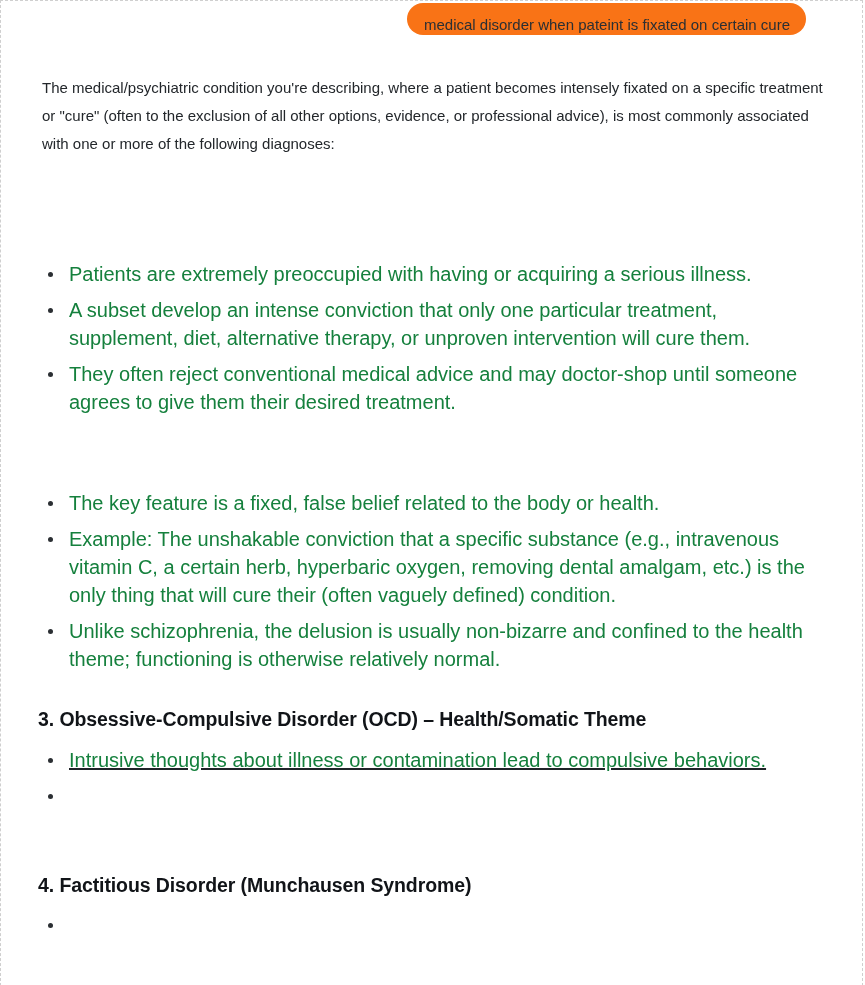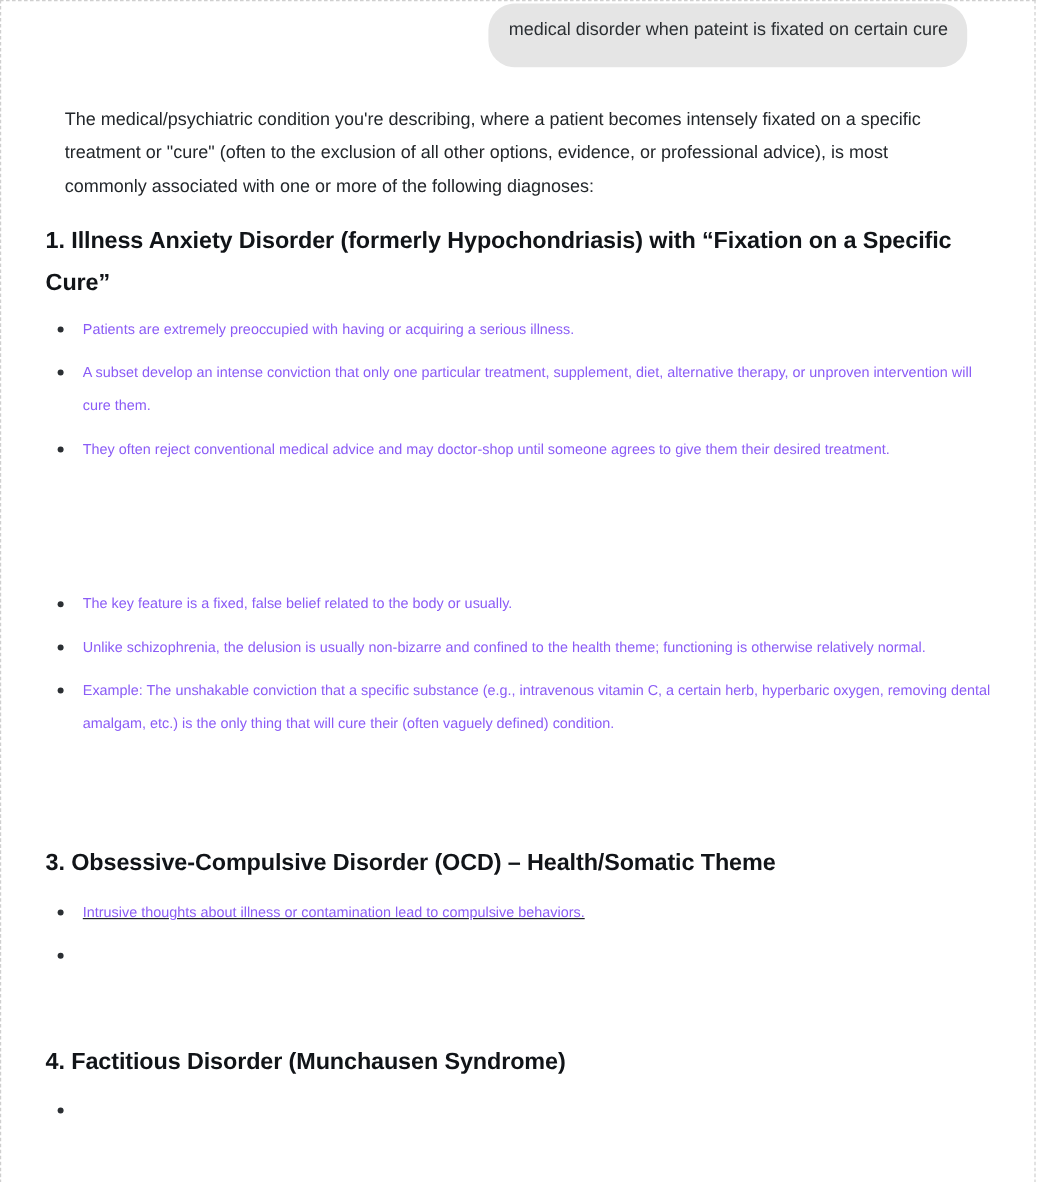--- a/index.html
+++ b/index.html
@@ -7,35 +7,35 @@
     width: 865px; height: 985px; overflow: hidden; position: relative;
     font-family: "Liberation Sans", "DejaVu Sans", sans-serif;
     color: #1f2328;
   }
   .frame {
     position: absolute; left: 0; top: 0; width: 861px; height: 990px;
     border-left: 1px dashed #cfcfcf; border-right: 1px dashed #cfcfcf; border-top: 1px dashed #cfcfcf;
   }
   .user-bubble {
     position: absolute; top: 3px; right: 59px;
-    height: 53px; line-height: 43px;
+    height: 32px; line-height: 43px;
     padding: 0 16px 0 17px;
-    background: #e5e5e5; border-radius: 22px;
+    background: #f97316; border-radius: 22px;
     font-size: 15px; color: #2b2f33; white-space: nowrap;
   }
   .answer { position: absolute; left: 38px; top: 70px; width: 790px; }
-  .intro { font-size: 15px; line-height: 28px; margin: 16px; color: #23272b; }
+  .intro { font-size: 15px; line-height: 28px; margin: 4px; color: #23272b; }
   h3 {
     font-size: 19.5px; font-weight: bold; margin: 0; color: #111418;
     letter-spacing: -0.1px;
   }
   ul { list-style: none; margin: 0; padding: 0; }
   li {
-    position: relative; padding-left: 31px; font-size: 12px; line-height: 28px;
-    color: #8b5cf6;
+    position: relative; padding-left: 31px; font-size: 20px; line-height: 28px;
+    color: #15803d;
   }
   li .bullet {
     position: absolute; left: 10px; top: 12px; width: 5px; height: 5px;
     border-radius: 50%; background: #2b2f33;
   }
   .sec1-h { position: absolute; top: 114px; line-height: 35px; width: 760px; }
   .sec1-list { position: absolute; top: 190px; width: 790px; }
   .sec2-h { position: absolute; top: 377px; line-height: 32px; }
   .sec2-list { position: absolute; top: 419px; width: 790px; }
   .sec3-h { position: absolute; top: 633px; line-height: 32px; }
@@ -49,31 +49,30 @@
 
 <div class="frame"></div>
 
 <div class="user-bubble">
   <span>medical disorder when pateint is fixated on certain cure</span>
 </div>
 
 <div class="answer">
   <p class="intro">The medical/psychiatric condition you're describing, where a patient becomes intensely fixated on a specific treatment or "cure" (often to the exclusion of all other options, evidence, or professional advice), is most commonly associated with one or more of the following diagnoses:</p>
 
-  <h3 class="sec1-h">1. Illness Anxiety Disorder (formerly Hypochondriasis) with “Fixation on a Specific Cure”</h3>
   <ul class="sec1-list">
     <li><span class="bullet"></span><span>Patients are extremely preoccupied with having or acquiring a serious illness.</span></li>
     <li><span class="bullet"></span><span>A subset develop an intense conviction that only one particular treatment, supplement, diet, alternative therapy, or unproven intervention will cure them.</span></li>
     <li><span class="bullet"></span><span>They often reject conventional medical advice and may doctor-shop until someone agrees to give them their desired treatment.</span></li>
   </ul>
 
   <ul class="sec2-list">
-    <li><span class="bullet"></span><span>The key feature is a fixed, false belief related to the body or usually.</span></li>
+    <li><span class="bullet"></span><span>The key feature is a fixed, false belief related to the body or health.</span></li>
+    <li><span class="bullet"></span><span>Example: The unshakable conviction that a specific substance (e.g., intravenous vitamin C, a certain herb, hyperbaric oxygen, removing dental amalgam, etc.) is the only thing that will cure their (often vaguely defined) condition.</span></li>
     <li><span class="bullet"></span><span>Unlike schizophrenia, the delusion is usually non-bizarre and confined to the health theme; functioning is otherwise relatively normal.</span></li>
-    <li><span class="bullet"></span><span>Example: The unshakable conviction that a specific substance (e.g., intravenous vitamin C, a certain herb, hyperbaric oxygen, removing dental amalgam, etc.) is the only thing that will cure their (often vaguely defined) condition.</span></li>
   </ul>
 
   <h3 class="sec3-h">3. Obsessive-Compulsive Disorder (OCD) – Health/Somatic Theme</h3>
   <ul class="sec3-list">
     <li><span class="bullet"></span><span>Intrusive thoughts about illness or contamination lead to compulsive behaviors.</span></li>
     <li><span class="bullet"></span></li>
   </ul>
 
   <h3 class="sec4-h">4. Factitious Disorder (Munchausen Syndrome)</h3>
   <ul class="sec4-list">

